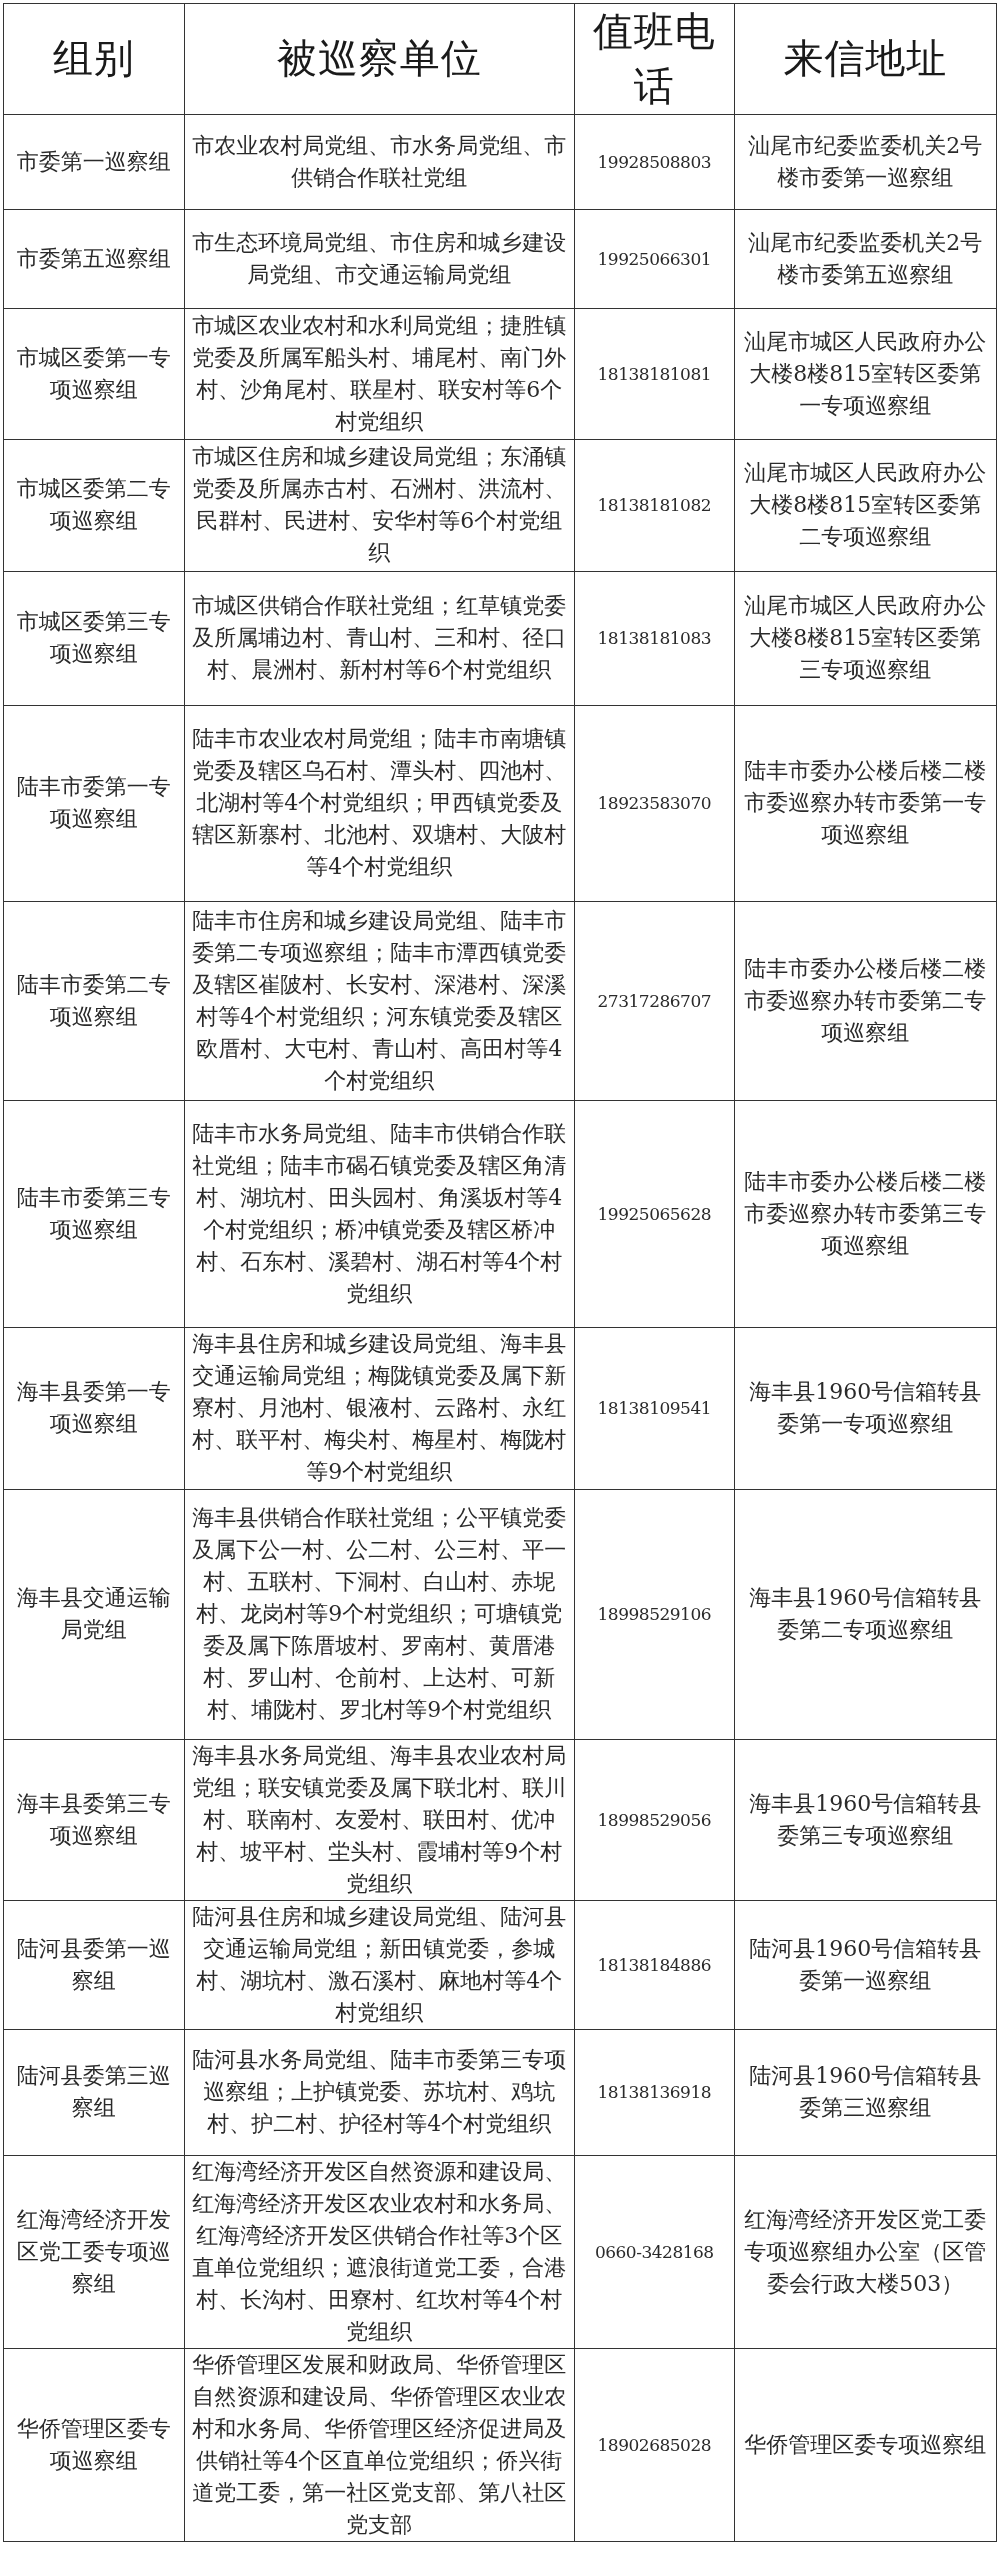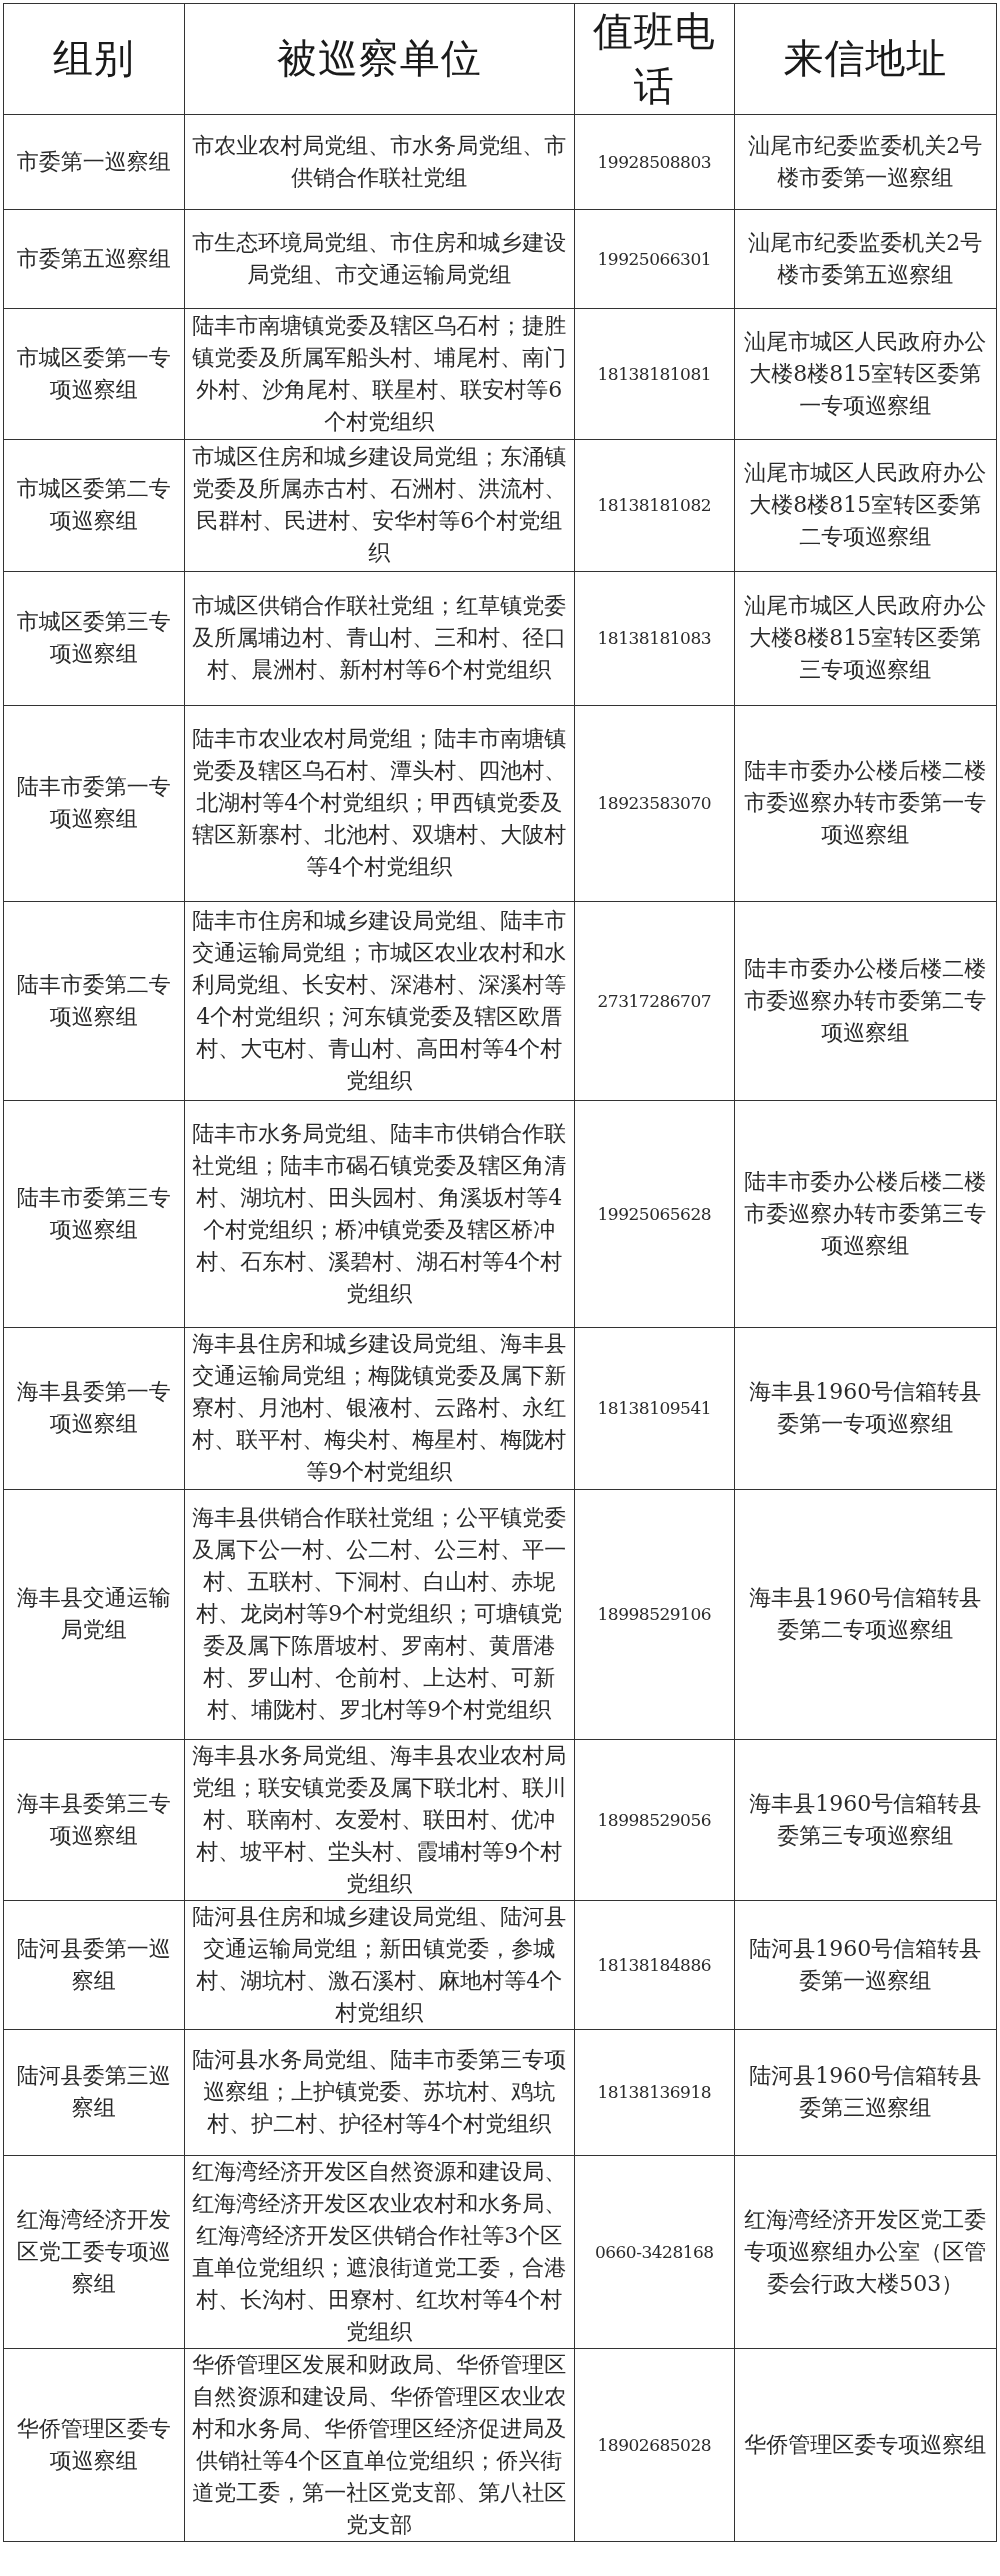--- a/index.html
+++ b/index.html
@@ -65,21 +65,21 @@
       <td>汕尾市纪委监委机关2号楼市委第一巡察组</td>
     </tr>
     <tr style="height: 99px;">
       <td>市委第五巡察组</td>
       <td>市生态环境局党组、市住房和城乡建设局党组、市交通运输局党组</td>
       <td class="phone">19925066301</td>
       <td>汕尾市纪委监委机关2号楼市委第五巡察组</td>
     </tr>
     <tr style="height: 131px;">
       <td>市城区委第一专项巡察组</td>
-      <td>陆丰市南塘镇党委及辖区乌石村；捷胜镇党委及所属军船头村、埔尾村、南门外村、沙角尾村、联星村、联安村等6个村党组织</td>
+      <td>市城区农业农村和水利局党组；捷胜镇党委及所属军船头村、埔尾村、南门外村、沙角尾村、联星村、联安村等6个村党组织</td>
       <td class="phone">18138181081</td>
       <td>汕尾市城区人民政府办公大楼8楼815室转区委第一专项巡察组</td>
     </tr>
     <tr style="height: 132px;">
       <td>市城区委第二专项巡察组</td>
       <td>市城区住房和城乡建设局党组；东涌镇党委及所属赤古村、石洲村、洪流村、民群村、民进村、安华村等6个村党组织</td>
       <td class="phone">18138181082</td>
       <td>汕尾市城区人民政府办公大楼8楼815室转区委第二专项巡察组</td>
     </tr>
     <tr style="height: 134px;">
@@ -89,21 +89,21 @@
       <td>汕尾市城区人民政府办公大楼8楼815室转区委第三专项巡察组</td>
     </tr>
     <tr style="height: 196px;">
       <td>陆丰市委第一专项巡察组</td>
       <td>陆丰市农业农村局党组；陆丰市南塘镇党委及辖区乌石村、潭头村、四池村、北湖村等4个村党组织；甲西镇党委及辖区新寨村、北池村、双塘村、大陂村等4个村党组织</td>
       <td class="phone">18923583070</td>
       <td>陆丰市委办公楼后楼二楼市委巡察办转市委第一专项巡察组</td>
     </tr>
     <tr style="height: 199px;">
       <td>陆丰市委第二专项巡察组</td>
-      <td>陆丰市住房和城乡建设局党组、陆丰市交通运输局党组；市城区农业农村和水利局党组、长安村、深港村、深溪村等4个村党组织；河东镇党委及辖区欧厝村、大屯村、青山村、高田村等4个村党组织</td>
+      <td>陆丰市住房和城乡建设局党组、陆丰市委第二专项巡察组；陆丰市潭西镇党委及辖区崔陂村、长安村、深港村、深溪村等4个村党组织；河东镇党委及辖区欧厝村、大屯村、青山村、高田村等4个村党组织</td>
       <td class="phone">27317286707</td>
       <td>陆丰市委办公楼后楼二楼市委巡察办转市委第二专项巡察组</td>
     </tr>
     <tr style="height: 227px;">
       <td>陆丰市委第三专项巡察组</td>
       <td>陆丰市水务局党组、陆丰市供销合作联社党组；陆丰市碣石镇党委及辖区角清村、湖坑村、田头园村、角溪坂村等4个村党组织；桥冲镇党委及辖区桥冲村、石东村、溪碧村、湖石村等4个村党组织</td>
       <td class="phone">19925065628</td>
       <td>陆丰市委办公楼后楼二楼市委巡察办转市委第三专项巡察组</td>
     </tr>
     <tr style="height: 162px;">

